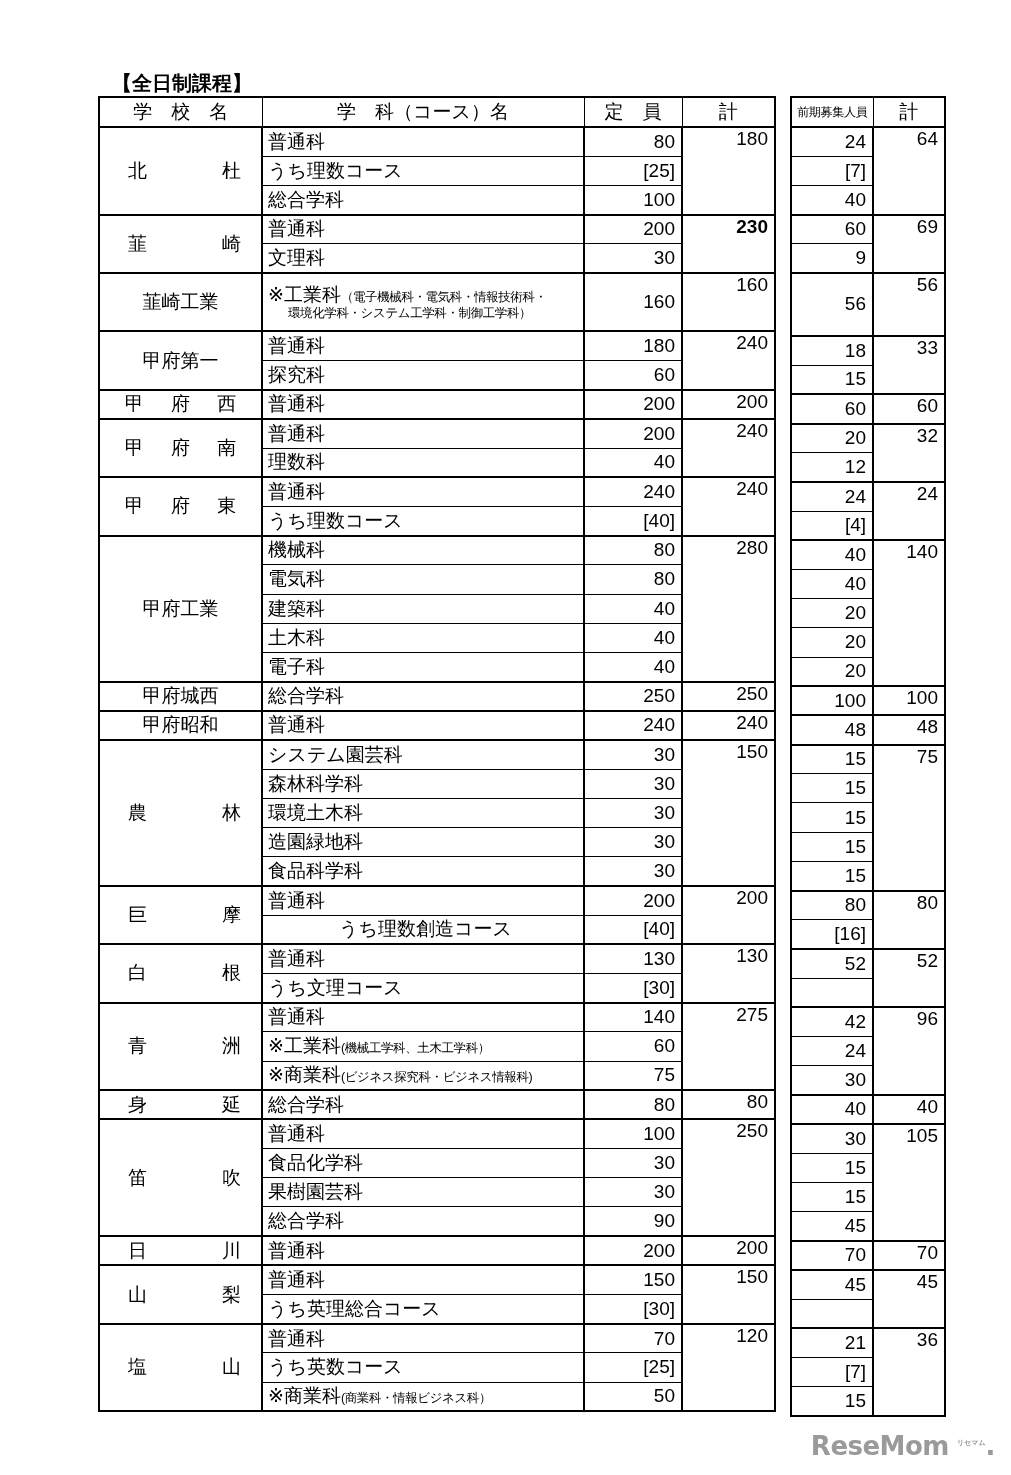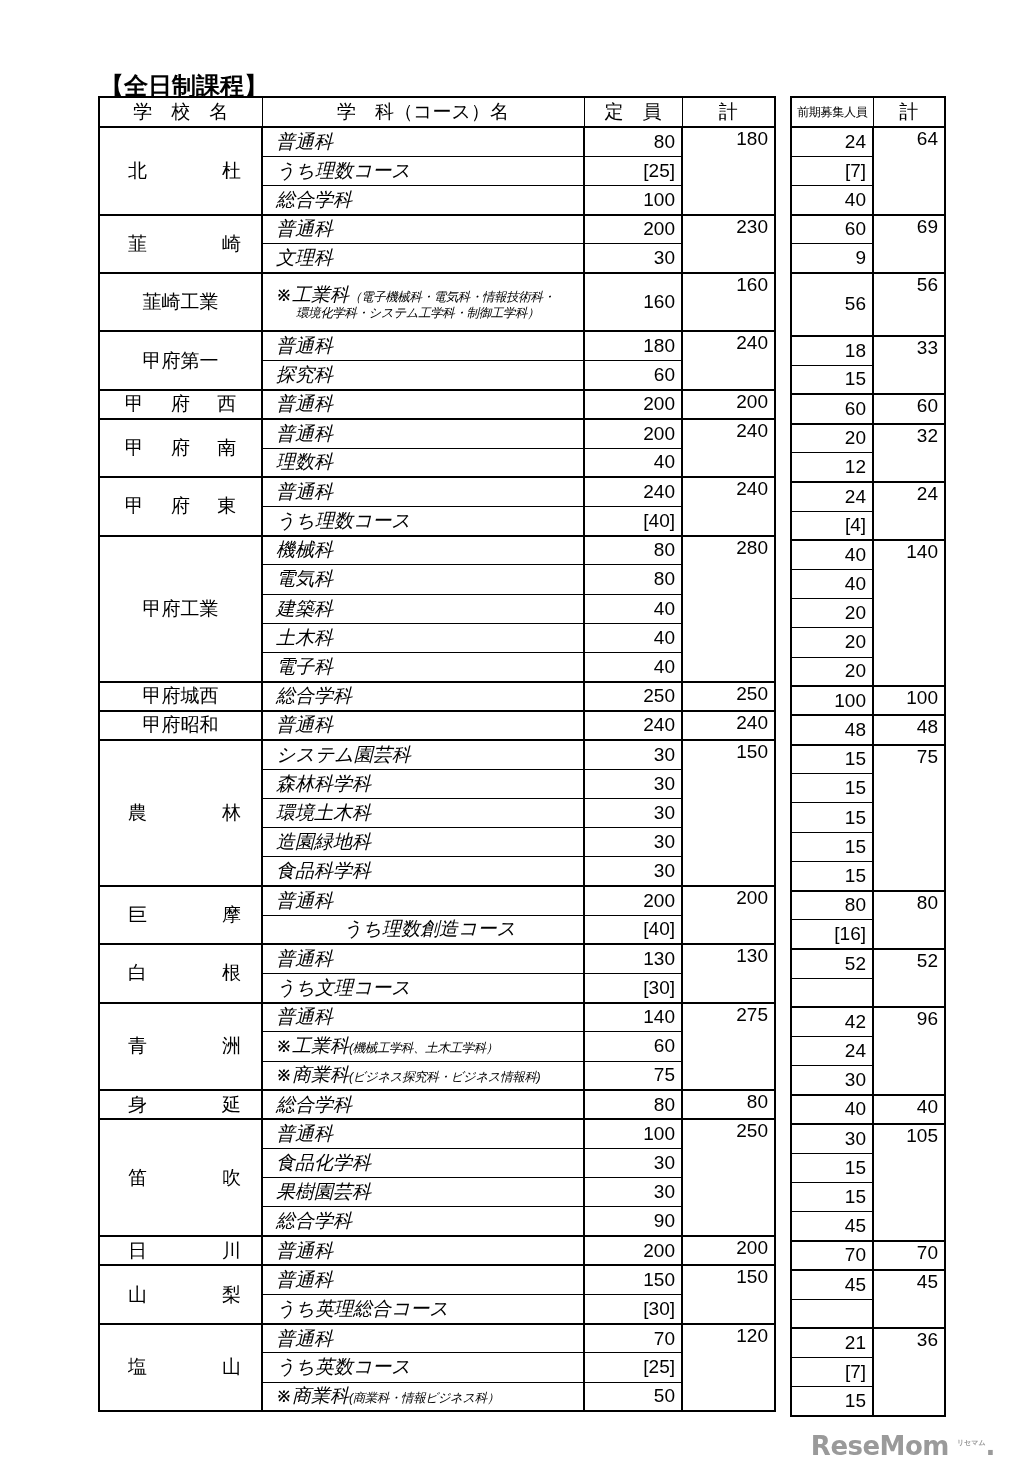--- a/index.html
+++ b/index.html
@@ -31,23 +31,23 @@
     width: 1011px;
     text-align: center;
     font-size: 19px;
     font-weight: bold;
     letter-spacing: 0.5px;
     padding-left: 10px;
     box-sizing: border-box;
   }
   .course-label {
     position: absolute;
-    left: 100px;
+    left: 112px;
     top: 70px;
-    font-size: 24px;
+    font-size: 20px;
     font-weight: bold;
     letter-spacing: 0px;
   }
 
   
   .tables {
     position: absolute;
     left: 98px;
     top: 96px;
     display: flex;
@@ -98,24 +98,23 @@
     font-size: 19px;
     border-right: 2.5px solid #000;
     white-space: nowrap;
   }
   td.school .nm2 { letter-spacing: 28px; text-indent: 28px; display:inline-block; }
   td.school .nm3 { letter-spacing: 11px; text-indent: 11px; display:inline-block; }
   td.school .nm4 { letter-spacing: 0px; display:inline-block; }
 
   td.dept {
     font-size: 19px;
-    padding-left: 13px;
+    padding-left: 5px;
     white-space: nowrap;
     border-right: 2.5px solid #000;
-    font-style: italic;
   }
   td.dept .tiny { font-size: 12.5px; letter-spacing: -0.4px; }
   td.dept .star { letter-spacing: 0px; }
   .two-line { line-height: 1.18; }
   .two-line .l2 { display:block; padding-left: 20px; }
 
   td.num {
     font-size: 19px;
     text-align: right;
     padding-right: 6px;
@@ -185,21 +184,21 @@
             <td class="num cap" style="border-top: 0px;">[25]</td>
           </tr>
           <tr class="r">
             <td class="dept">総合学科</td>
             <td class="num cap">100</td>
           </tr>
           <tr class="r grp-top">
             <td class="school" rowspan="2"><span class="nm2">韮　崎</span></td>
             <td class="dept">普通科</td>
             <td class="num cap">200</td>
-            <td class="num sum" rowspan="2" style="vertical-align: top;">230</td>
+            <td class="num sum" rowspan="2" style="vertical-align: top; font-weight: bold;">230</td>
           </tr>
           <tr class="r">
             <td class="dept">文理科</td>
             <td class="num cap">30</td>
           </tr>
           <tr class="r grp-top" style="height: 58.4px;">
             <td class="school" rowspan="1"><span class="nm4">韮崎工業</span></td>
             <td class="dept two-line"><span class="star">※工業科</span><span class="tiny">（電子機械科・電気科・情報技術科・</span><span class="tiny l2">環境化学科・システム工学科・制御工学科）</span></td>
             <td class="num cap">160</td>
             <td class="num sum" rowspan="1" style="vertical-align: top;">160</td>

